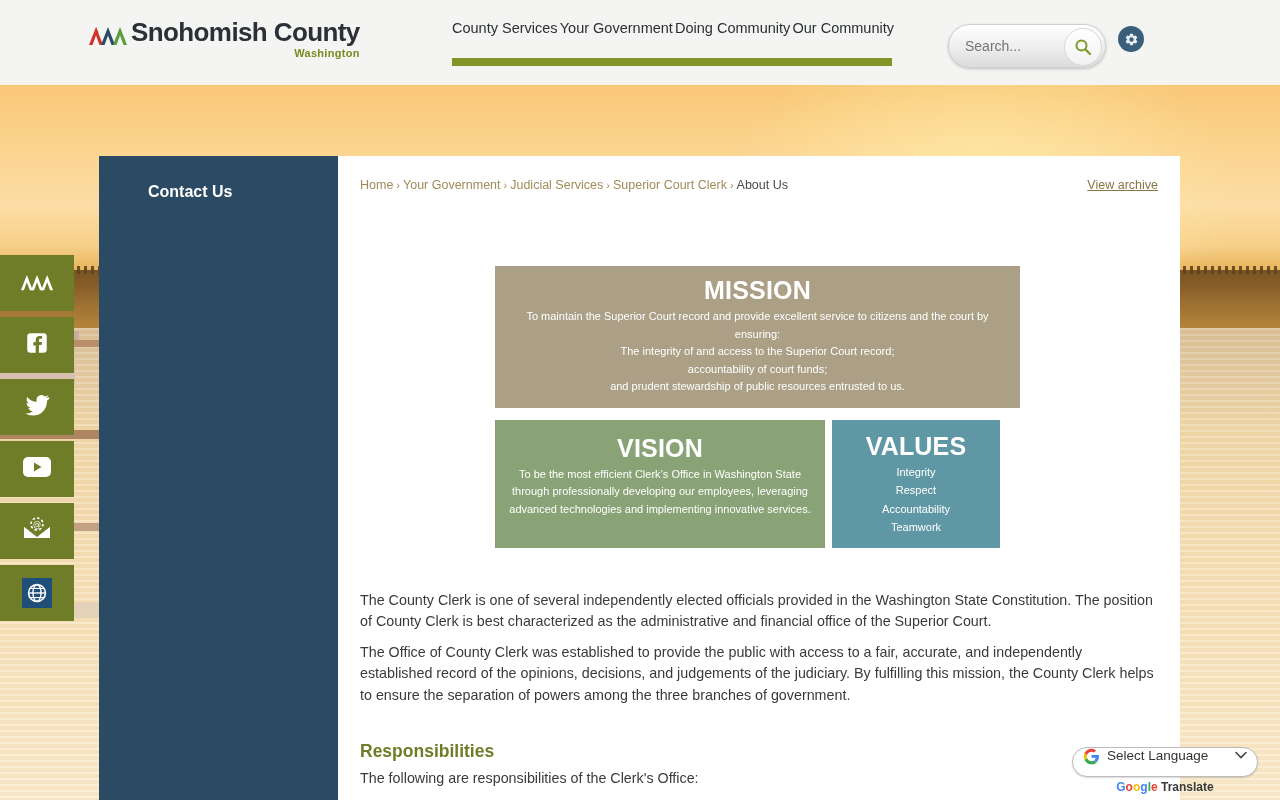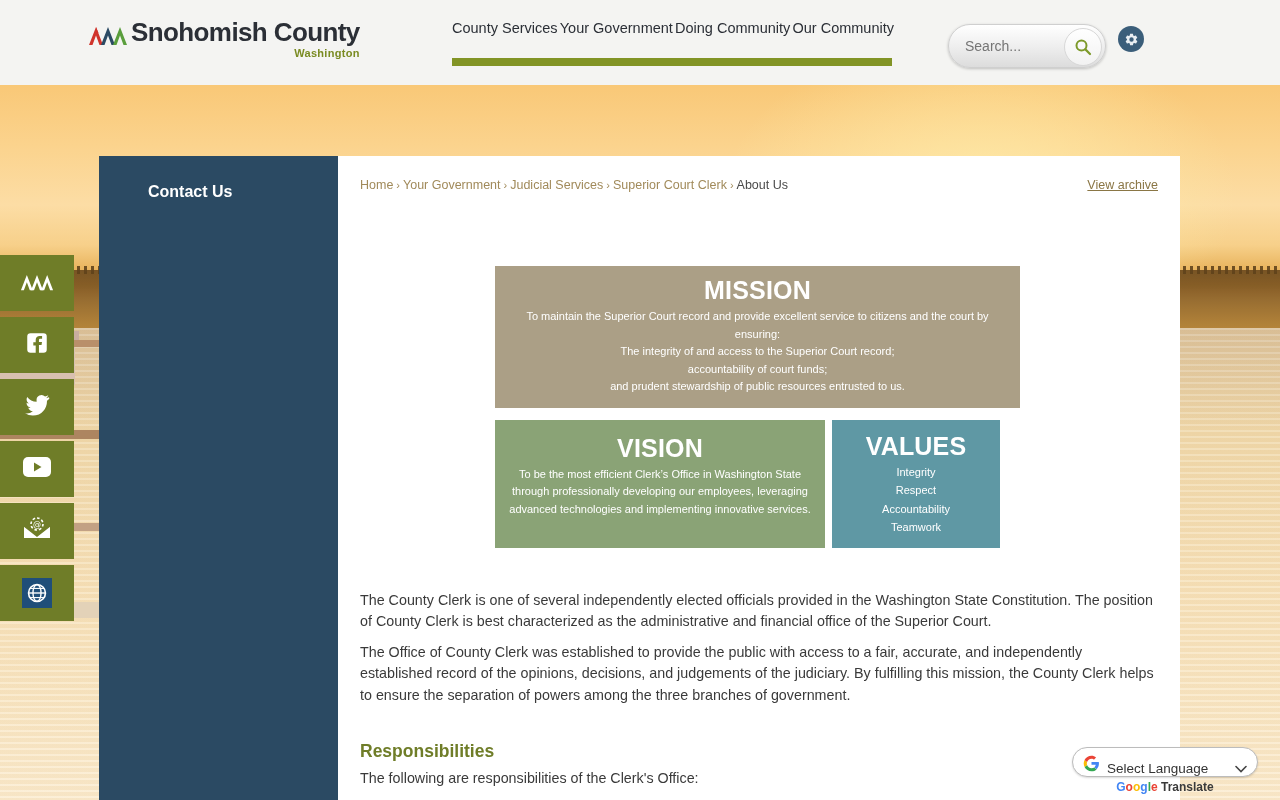--- a/index.html
+++ b/index.html
@@ -268,21 +268,21 @@
   }
 
   
   .gtrans {
     position:absolute; right: 22px; bottom: 6px;
     z-index: 40; text-align:center;
   }
   .gtrans-select {
     width: 186px; height: 30px;
     background: #fff; border: 1px solid #bcbcbc; border-radius: 15px;
-    display:flex; align-items:flex-end; padding: 0 10px;
+    display:flex; align-items:flex-start; padding: 0 10px;
     box-shadow: 0 1px 2px rgba(0,0,0,.15);
     cursor:pointer;
     margin-top:44px;
   }
   .gtrans-label { font-size: 13.5px; color: #333; margin-left: 7px; flex: 1; text-align:left; }
   .gtrans-caret { font-size: 12px; color:#444; }
   .gtrans-foot {
     font-size: 12px; color: #3a3a3a; margin-top: 3px; font-weight: bold;
   }
   .g-b { color:#4285f4; } .g-r { color:#ea4335; }

